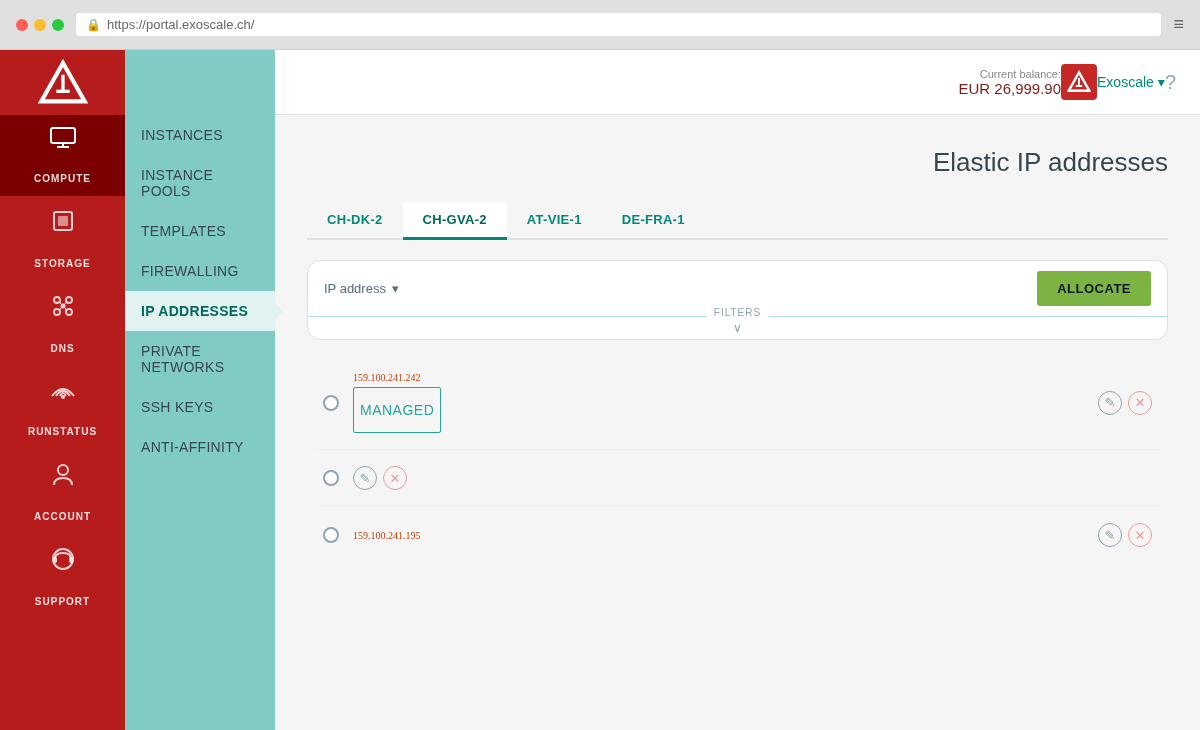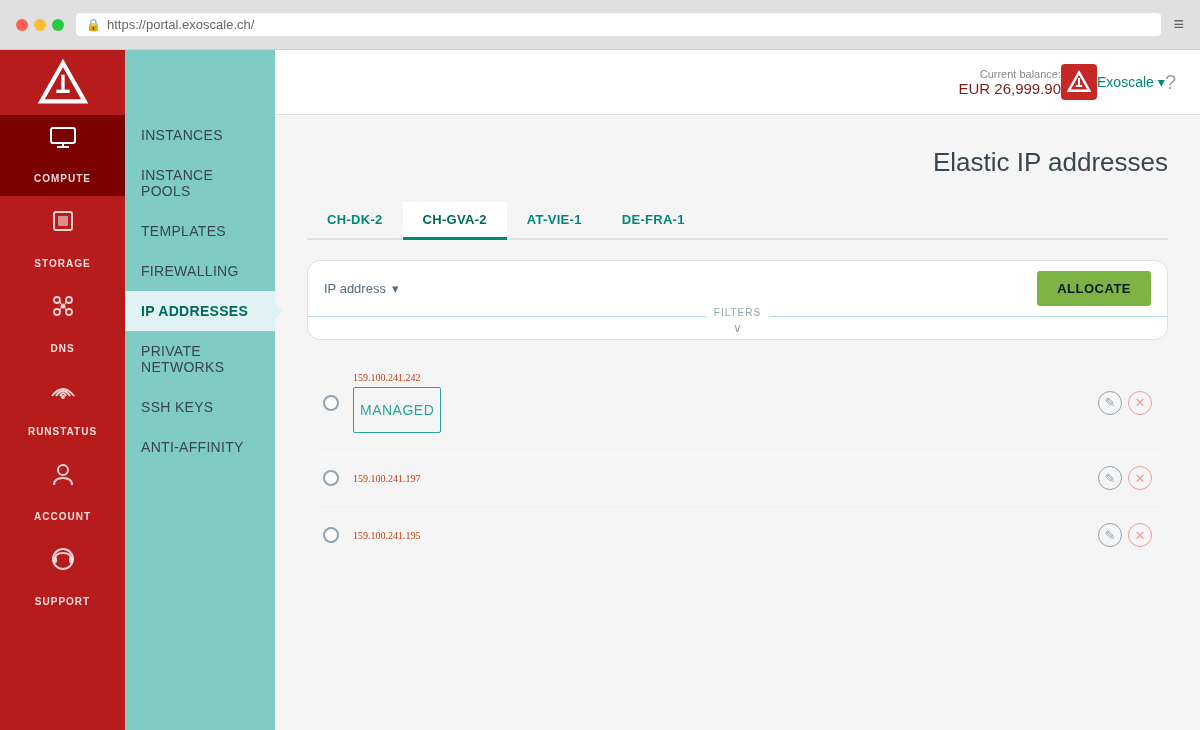--- a/index.html
+++ b/index.html
@@ -468,23 +468,20 @@
             <div class="ip-badge">MANAGED</div>
           </div>
           <div class="ip-actions">
             <div class="action-btn edit">✎</div>
             <div class="action-btn delete">✕</div>
           </div>
         </div>
 
         <div class="ip-item">
           <div class="ip-radio"></div>
-          <div class="ip-info">
-            <div class="ip-address">159.100.241.197</div>
-          </div>
           <div class="ip-actions">
             <div class="action-btn edit">✎</div>
             <div class="action-btn delete">✕</div>
           </div>
         </div>
 
         <div class="ip-item">
           <div class="ip-radio"></div>
           <div class="ip-info">
             <div class="ip-address">159.100.241.195</div>

